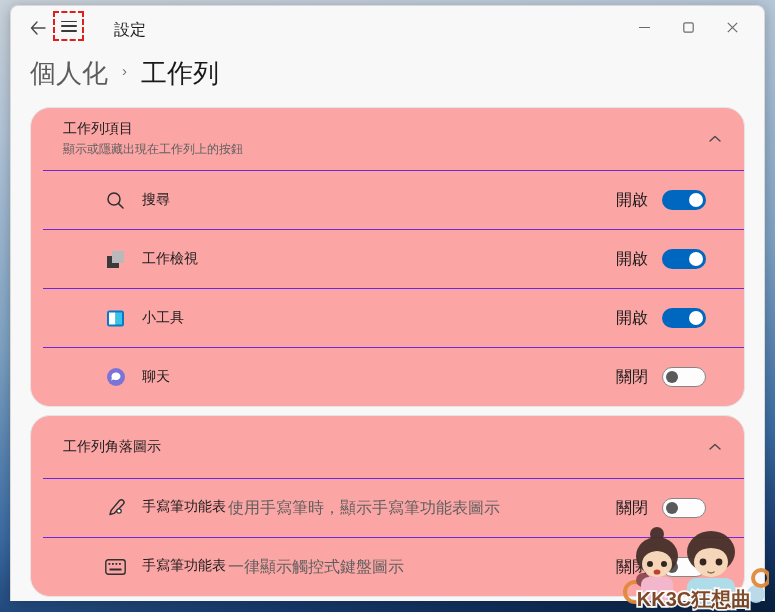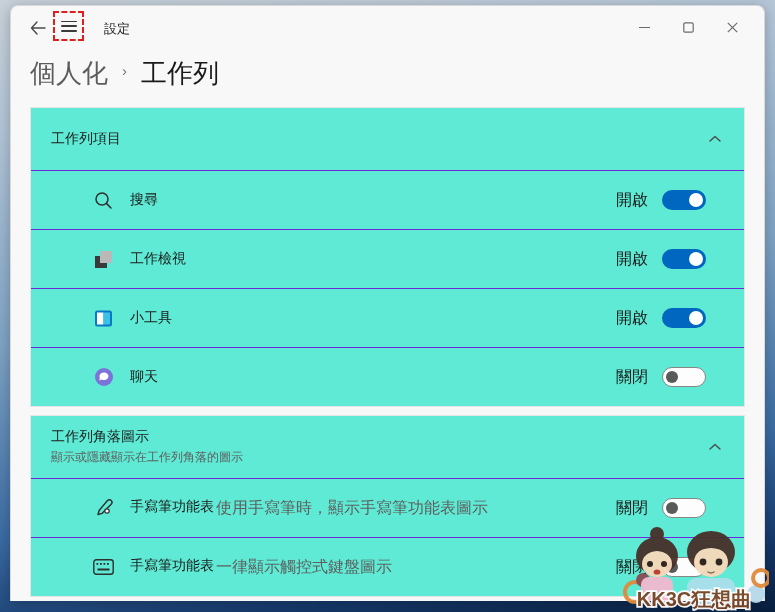--- a/index.html
+++ b/index.html
@@ -12,31 +12,31 @@
     position:absolute;left:10px;top:5px;width:755px;height:596px;
     background:#f8f8f8;border-radius:8px 8px 0 0;
     border:1px solid #d9d9d9;border-bottom:none;box-sizing:border-box;
     overflow:hidden;box-shadow:0 2px 14px rgba(0,0,0,.25);
   }
   .titlebar{position:relative;height:46px;}
   .back-btn{position:absolute;left:16px;top:14px;width:22px;height:20px;color:#494949;font-size:17px;line-height:20px;text-align:center;cursor:pointer;}
   .hamburger-box{position:absolute;left:42px;top:5px;width:31px;height:30px;border:2px dashed #e01e1e;display:flex;align-items:center;justify-content:center;box-sizing:border-box;}
   .hamburger{width:16px;height:11px;display:flex;flex-direction:column;justify-content:space-between;}
   .hamburger span{display:block;height:1.6px;background:#3a3a3a;border-radius:1px;}
-  .app-title{position:absolute;left:93px;top:14px;font-size:13px;color:#1b1b1b;}
+  .app-title{position:absolute;left:103px;top:14px;font-size:16px;color:#1b1b1b;}
   .win-controls{position:absolute;right:10px;top:8px;display:flex;}
   .win-btn{width:44px;height:26px;display:flex;align-items:center;justify-content:center;color:#6b6b6b;font-size:13px;}
   .win-btn svg{display:block;}
   .breadcrumb{margin:4px 0 16px 19px;display:flex;align-items:center;font-size:26px;}
   .crumb-parent{color:#5c5c5c;cursor:pointer;}
   .crumb-sep{color:#757575;font-size:15px;margin:0 14px;position:relative;top:-3px;}
   .crumb-current{color:#191919;}
   .card{
-    margin:0 19px 8px 19px;background:#5eead4;border:1px solid #e5e5e5;
-    border-radius:0;overflow:hidden;
+    margin:0 19px 8px 19px;background:#fca5a5;border:1px solid #e5e5e5;
+    border-radius:20px;overflow:hidden;padding-left:12px;
   }
   .card-header{display:flex;align-items:center;padding:11px 22px 11px 20px;min-height:40px;box-sizing:content-box;cursor:pointer;}
   .card-header-text{display:flex;flex-direction:column;gap:3px;}
   .card-title{font-size:14px;color:#1b1b1b;}
   .card-subtitle{font-size:12px;color:#5f5f5f;}
   .flex-spacer{flex:1;}
   .chevron{width:14px;height:14px;color:#4a4a4a;}
   .row{display:flex;align-items:center;height:58px;border-top:1px solid #6d28d9;}
   .row-icon{width:21px;margin-left:62px;margin-right:16px;display:flex;align-items:center;justify-content:center;flex:0 0 21px;}
   .row-label{font-size:14px;color:#1c1c1c;}
@@ -92,20 +92,21 @@
   <div class="breadcrumb">
     <span class="crumb-parent">個人化</span>
     <span class="crumb-sep">›</span>
     <span class="crumb-current">工作列</span>
   </div>
 
   <div class="card">
     <div class="card-header">
       <div class="card-header-text">
         <div class="card-title">工作列項目</div>
+        <div class="card-subtitle">顯示或隱藏出現在工作列上的按鈕</div>
       </div>
       <div class="flex-spacer"></div>
       <svg class="chevron" viewBox="0 0 14 14">
           <path d="M2 9 L7 4.5 L12 9" stroke="#4a4a4a" stroke-width="1.4" fill="none" stroke-linecap="round" stroke-linejoin="round"></path>
         </svg>
     </div>
 
     <div class="row">
       <div class="row-icon">
         <svg width="19" height="19" viewBox="0 0 19 19">
@@ -165,21 +166,20 @@
       <div class="toggle off">
           <div class="knob"></div>
         </div>
     </div>
   </div>
 
   <div class="card">
     <div class="card-header">
       <div class="card-header-text">
         <div class="card-title">工作列角落圖示</div>
-        <div class="card-subtitle">顯示或隱藏顯示在工作列角落的圖示</div>
       </div>
       <div class="flex-spacer"></div>
       <svg class="chevron" viewBox="0 0 14 14">
           <path d="M2 9 L7 4.5 L12 9" stroke="#4a4a4a" stroke-width="1.4" fill="none" stroke-linecap="round" stroke-linejoin="round"></path>
         </svg>
     </div>
 
     <div class="row">
       <div class="row-icon">
         <svg width="20" height="20" viewBox="0 0 20 20">

